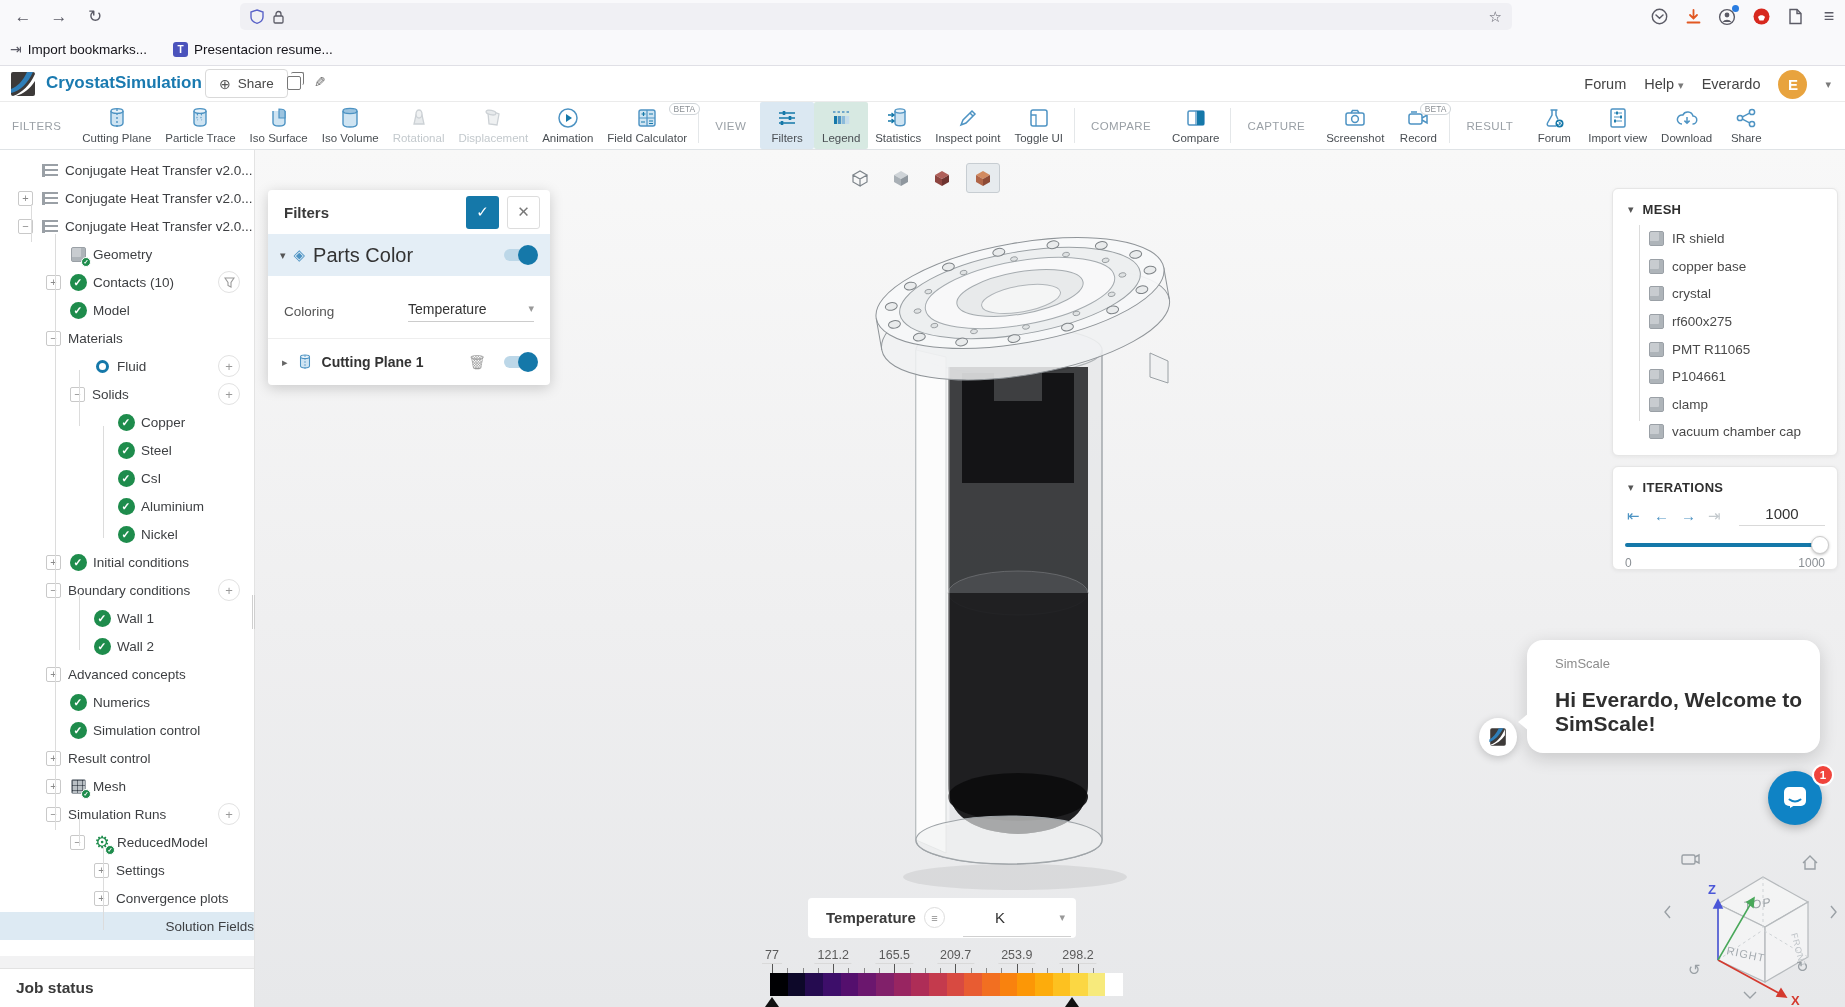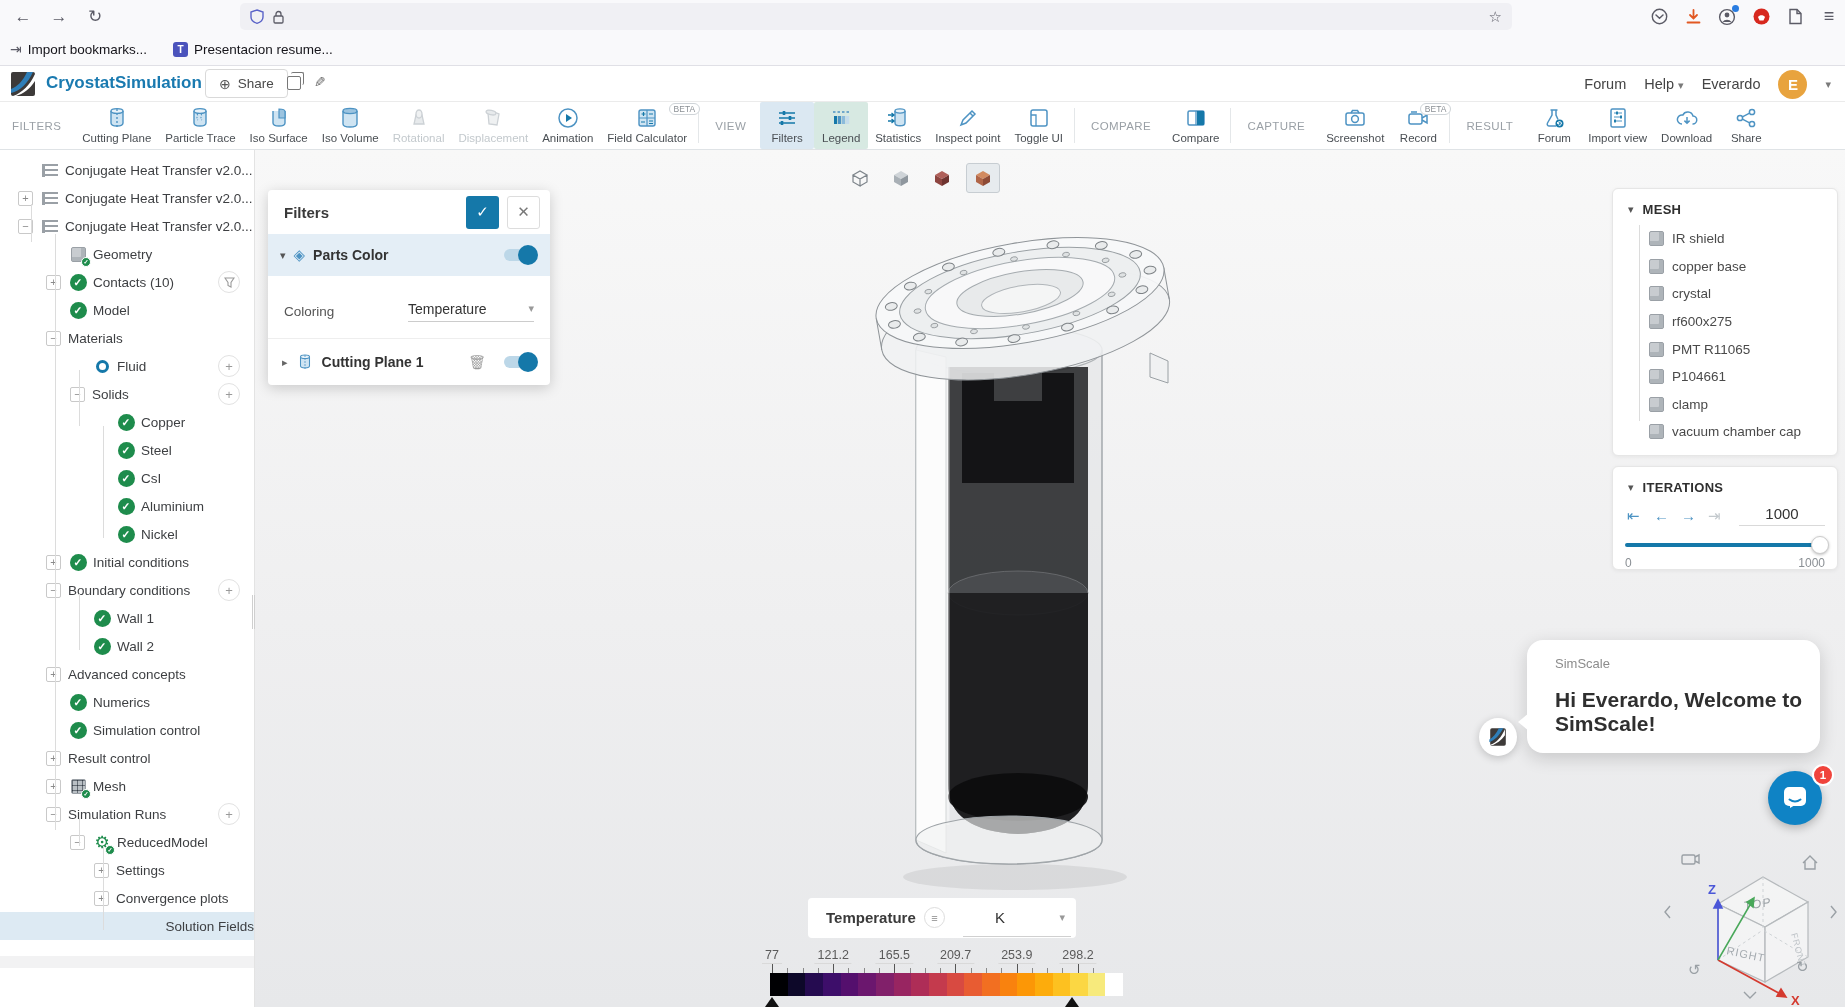--- a/index.html
+++ b/index.html
@@ -84,21 +84,21 @@
   .vbtn.on { background:#e7ebee; border:1px solid #c7cdd2; }
 
   
   #fpanel { position:absolute; left:268px; top:190px; width:282px; background:#fff; border-radius:4px; box-shadow:0 3px 14px rgba(0,0,0,.18); z-index:5; }
   #fpanel .fhead { height:44px; display:flex; align-items:center; padding:0 10px 0 16px; }
   #fpanel .fhead .ftitle { font-size:15px; font-weight:700; color:#3a3a3a; flex:1; }
   .okbtn { width:33px; height:33px; background:#1578a9; border-radius:3px; color:#fff; display:flex; align-items:center; justify-content:center; font-size:15px; margin-right:8px; }
   .xbtn { width:33px; height:33px; background:#fff; border:1px solid #ddd; border-radius:3px; color:#777; display:flex; align-items:center; justify-content:center; font-size:15px; }
   .fsection { height:42px; background:#e4eef6; display:flex; align-items:center; padding:0 14px 0 12px; gap:8px; }
   .fsection .chevd { color:#555; font-size:11px; }
-  .fsection .sname { font-size:14px; font-weight:700; color:#333; flex:1; }
+  .fsection .sname { font-size:20px; font-weight:400; color:#333; flex:1; }
   .paint-ic { font-size:15px; color:#4d93c3; }
   .toggle { width:32px; height:12px; background:#bcd7e8; border-radius:6px; position:relative; }
   .toggle::after { content:""; position:absolute; right:-2px; top:-4px; width:20px; height:20px; border-radius:50%; background:#1578a9; }
   .fbody { padding:18px 16px 10px; border-bottom:1px solid #eee; }
   .frow { display:flex; align-items:center; height:34px; }
   .frow .flabel { width:124px; font-size:13.5px; color:#555; }
   .fselect { flex:1; display:flex; align-items:center; border-bottom:1px solid #ccc; padding-bottom:4px; }
   .fselect .fval { flex:1; font-size:14px; color:#333; }
   .fselect .chevd { color:#999; font-size:11px; }
   .slider { flex:1; position:relative; height:20px; }
@@ -734,20 +734,23 @@
       <div class="guide" style="left:31px; top:40px; height:38px;"></div>
       <div class="guide" style="left:55px; top:70px; height:596px;"></div>
       <div class="guide" style="left:79px; top:206px; height:56px;"></div>
       <div class="guide" style="left:103px; top:262px; height:112px;"></div>
       <div class="guide" style="left:79px; top:430px; height:56px;"></div>
       <div class="guide" style="left:79px; top:654px; height:28px;"></div>
       <div class="guide" style="left:103px; top:682px; height:84px;"></div>
     </div>
     <div id="splitter"></div>
     <div id="jobgap"></div>
+    <div id="jobstatus">
+        <span>Job status</span>
+      </div>
   </div>
 
   <div id="fpanel">
     <div class="fhead">
       <span class="ftitle">Filters</span>
       <span class="okbtn">✓</span>
       <span class="xbtn">✕</span>
     </div>
     <div class="fsection">
       <span class="chevd">▾</span>

